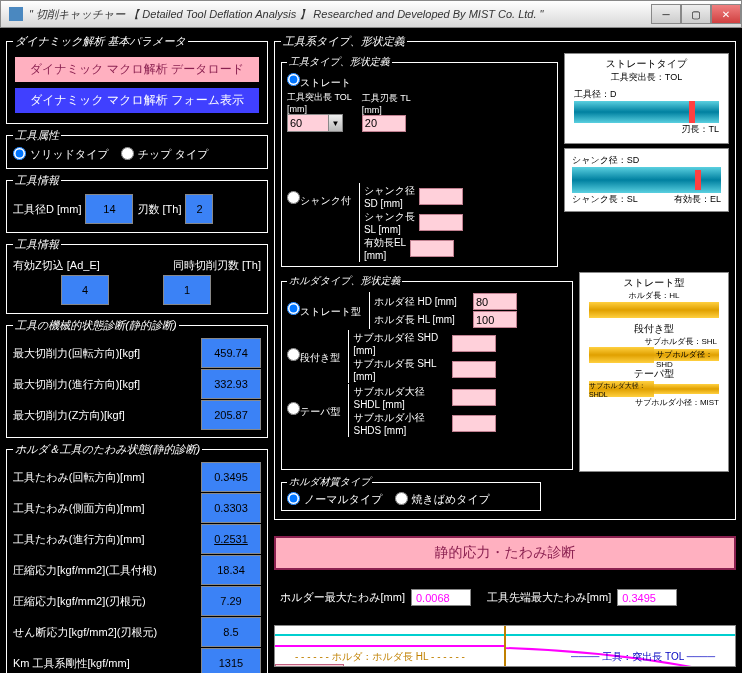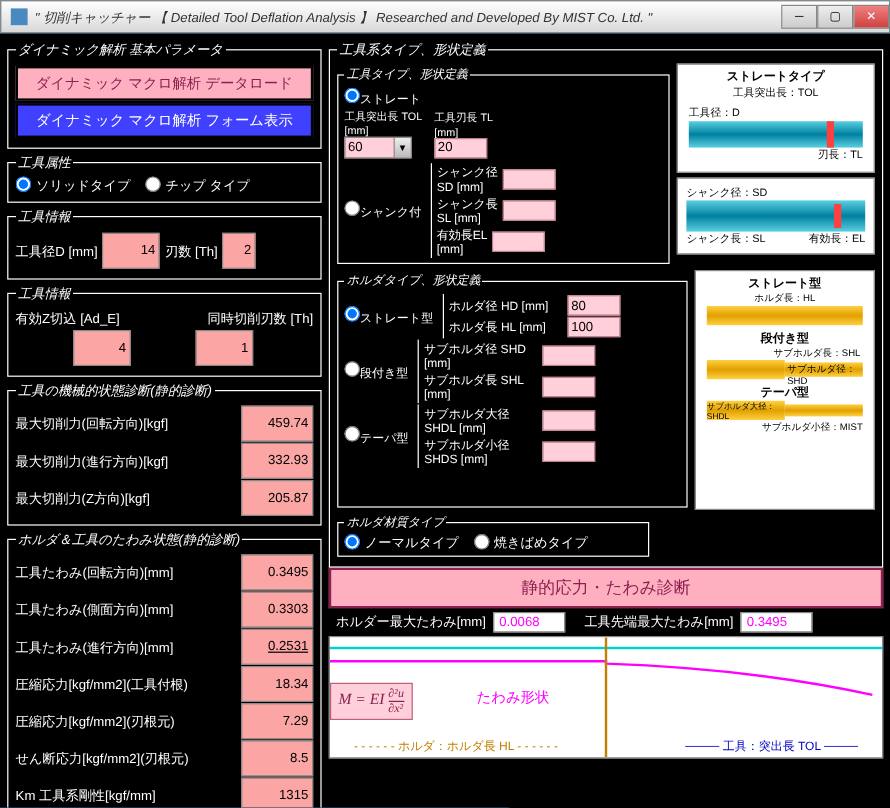--- a/index.html
+++ b/index.html
@@ -5,32 +5,32 @@
 * { box-sizing: border-box; margin: 0; padding: 0; }
 body { font-family: "MS Gothic", "Meiryo", sans-serif; background: #3a6ea5; width: 742px; height: 673px; overflow: hidden; font-size: 11px; }
 .titlebar { height: 28px; background: linear-gradient(#fff, #d8d8d8); display: flex; align-items: center; padding: 0 0 0 8px; border: 1px solid #888; }
 .titlebar-icon { width: 14px; height: 14px; background: #4a88c0; margin-right: 6px; }
 .titlebar-text { flex: 1; font-size: 11px; color: #333; font-style: italic; white-space: nowrap; overflow: hidden; }
 .win-btns { display: flex; }
 .win-btn { width: 30px; height: 20px; background: linear-gradient(#eee,#ccc); border: 1px solid #888; display: flex; align-items: center; justify-content: center; font-size: 10px; }
 .win-close { background: linear-gradient(#f08080,#d04040); color: #fff; }
 .app-body { background: #000; width: 100%; height: 645px; padding: 6px; display: flex; gap: 6px; color: #fff; }
 .col-left { width: 262px; display: flex; flex-direction: column; gap: 4px; }
-.col-right { flex: 1; display: flex; flex-direction: column; gap: 0; }
+.col-right { flex: 1; display: flex; flex-direction: column; gap: 16px; }
 fieldset { border: 1px solid #fff; padding: 4px 6px 6px 6px; position: relative; }
 legend { font-size: 11px; padding: 0 2px; color: #fff; font-style: italic; }
 .btn-main { display: block; width: 100%; padding: 4px; font-size: 12px; text-align: center; border: 2px solid #000; margin: 2px 0; cursor: pointer; }
 .btn-pink { background: #ffb0c0; color: #8b2050; }
 .btn-blue { background: #4040ff; color: #fff; }
 .radio-row { display: flex; gap: 12px; align-items: center; font-size: 11px; }
 .radio-row label, .rb-label { display: flex; align-items: flex-start; gap: 4px; color: #fff; }
 input[type=radio] { margin: 0; }
 .param-row { display: flex; align-items: center; gap: 4px; margin: 2px 0; font-size: 11px; }
 .param-row .lbl { white-space: nowrap; }
-.val-box { background: #fca5a5; color: #000; border: 1px solid #888; padding: 14px 3px; width: 48px; font-size: 11px; text-align: right; height: 17px; }
+.val-box { background: #3b82f6; color: #000; border: 1px solid #888; padding: 14px 3px; width: 48px; font-size: 11px; text-align: center; height: 17px; }
 .val-box.w60 { width: 60px; }
 .pink-box { background: #ffd0da; color: #000; border: 1px solid #c08090; width: 44px; height: 17px; font-size: 11px; padding: 1px 2px; }
 .combo { background: #ffd0da; border: 1px solid #888; width: 56px; height: 18px; display: flex; align-items: center; }
 .combo-txt { flex: 1; padding: 0 2px; color: #000; font-size: 11px; }
 .combo-arrow { width: 14px; height: 100%; background: linear-gradient(#eee,#bbb); border-left: 1px solid #888; display: flex; align-items: center; justify-content: center; color: #000; font-size: 8px; }
 .diag { background: #fff; border: 1px solid #888; color: #000; font-size: 10px; position: relative; }
 .diag-holder1 { width: 150px; height: 200px; }
 .sub-fieldset { border: 1px solid #fff; padding: 3px 5px; margin: 2px 0; }
 .sub-legend { font-size: 10px; color: #fff; padding: 0 2px; }
 .toolshape-row { display: flex; align-items: center; gap: 4px; font-size: 10px; margin: 1px 0; }
@@ -42,21 +42,21 @@
 .legend-bottom { display: flex; justify-content: space-between; font-size: 10px; padding: 0 20px; }
 .flex-top { display: flex; gap: 6px; }
 .flex-top .left-sub { flex: 1; }
 .flex-top .right-sub { width: 165px; display: flex; flex-direction: column; gap: 4px; }
 .h-row { display: flex; gap: 6px; }
 .h-row > fieldset { flex: 1; }
 .tool-diag-box { background: #fff; color: #000; }
 .bracket { border-left: 1px solid #fff; margin-left: 4px; padding-left: 4px; }
 .straight-bar { background: linear-gradient(#5ad0e0,#0080a0,#5ad0e0); height: 22px; position: relative; }
 .holder-bar { background: linear-gradient(#ffd040,#e0a000,#ffd040); height: 16px; position: relative; }
-.sub-title { color: #000; font-weight: bold; text-align: center; font-size: 10px; }
+.sub-title { color: #000; font-weight: normal; text-align: center; font-size: 10px; }
 .red-tick { position: absolute; width: 6px; background: #ff4040; }
 .stack-tight > * { margin: 1px 0; }
 </style>
 </head>
 <body>
 
 <div class="titlebar">
   <div class="titlebar-icon"></div>
   <div class="titlebar-text">" 切削キャッチャー   【  Detailed Tool Deflation Analysis  】   Researched and Developed By MIST Co. Ltd. "</div>
   <div class="win-btns">
@@ -186,21 +186,21 @@
                   <span class="combo-arrow">▼</span>
                 </div>
               </div>
               <div>
                 <div style="font-size:9px">工具刃長 TL<br>[mm]</div>
                 <input class="pink-box" value="20" style="">
               </div>
             </div>
             <div class="toolshape-row" style="margin-top:4px;">
               <label><input type="radio" style=""><span>シャンク付</span></label>
-              <div class="bracket" style="font-size:9px;">
+              <div class="bracket" style="font-size:9px;margin-top:47px;">
                 <div class="toolshape-row">
                     <span>シャンク径<br>SD [mm]</span>
                     <input class="pink-box" style="">
                   </div>
                 <div class="toolshape-row">
                     <span>シャンク長<br>SL [mm]</span>
                     <input class="pink-box" style="">
                   </div>
                 <div class="toolshape-row">
                     <span>有効長EL<br>[mm]</span>

